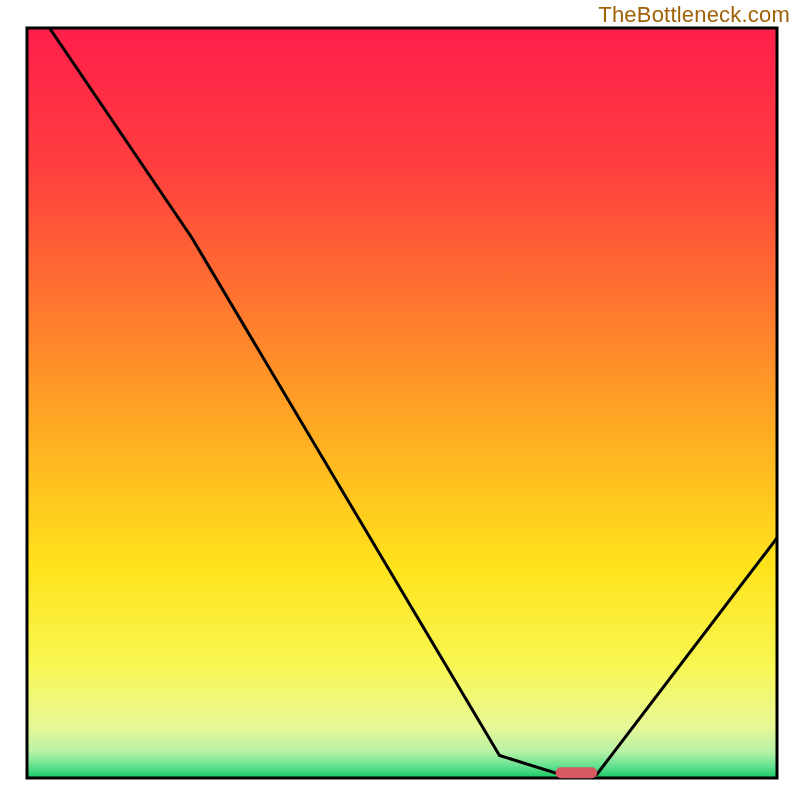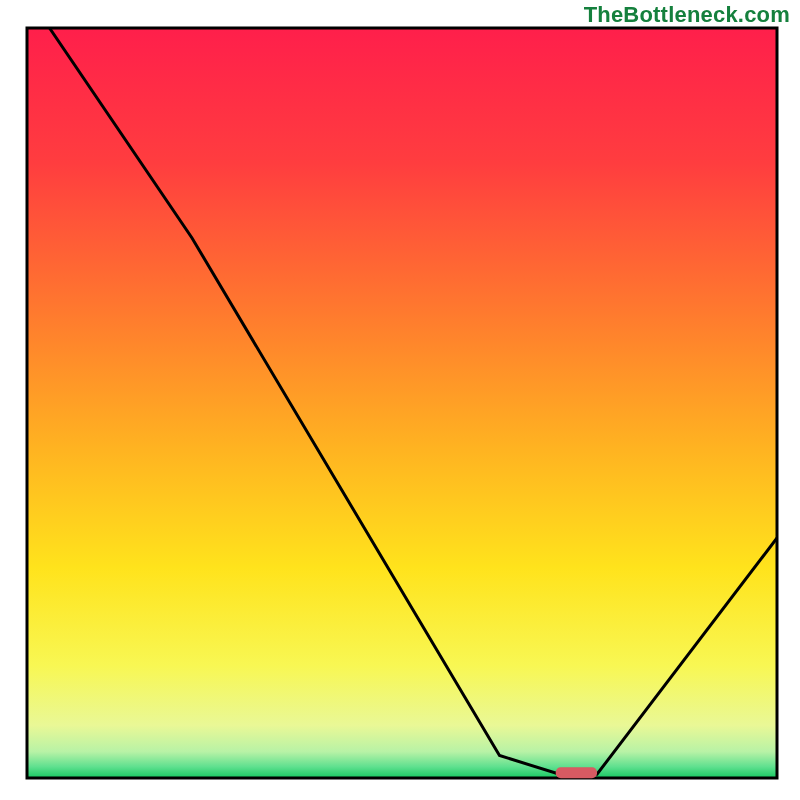--- a/index.html
+++ b/index.html
@@ -13,22 +13,22 @@
   .chart-wrap {
     position: relative;
     width: 800px;
     height: 800px;
   }
   .watermark {
     position: absolute;
     top: 2px;
     right: 10px;
     font-size: 22px;
-    font-weight: 700;
-    color: #15803d;
+    font-weight: 400;
+    color: #a16207;
     letter-spacing: 0.2px;
     user-select: none;
     margin-left: 29px;
   }
   svg {
     display: block;
   }
 </style>
 </head>
 <body>

